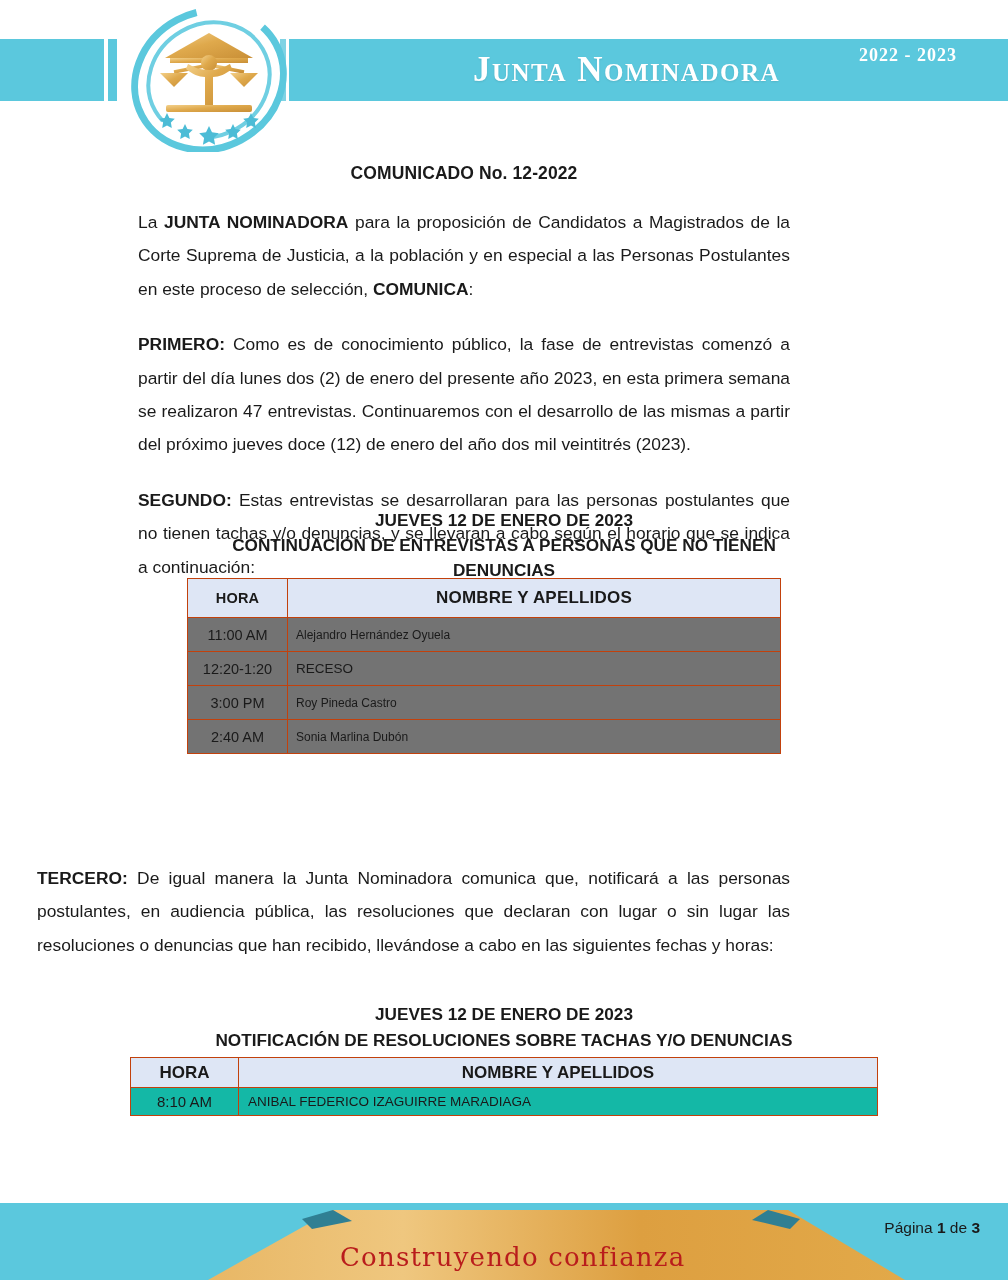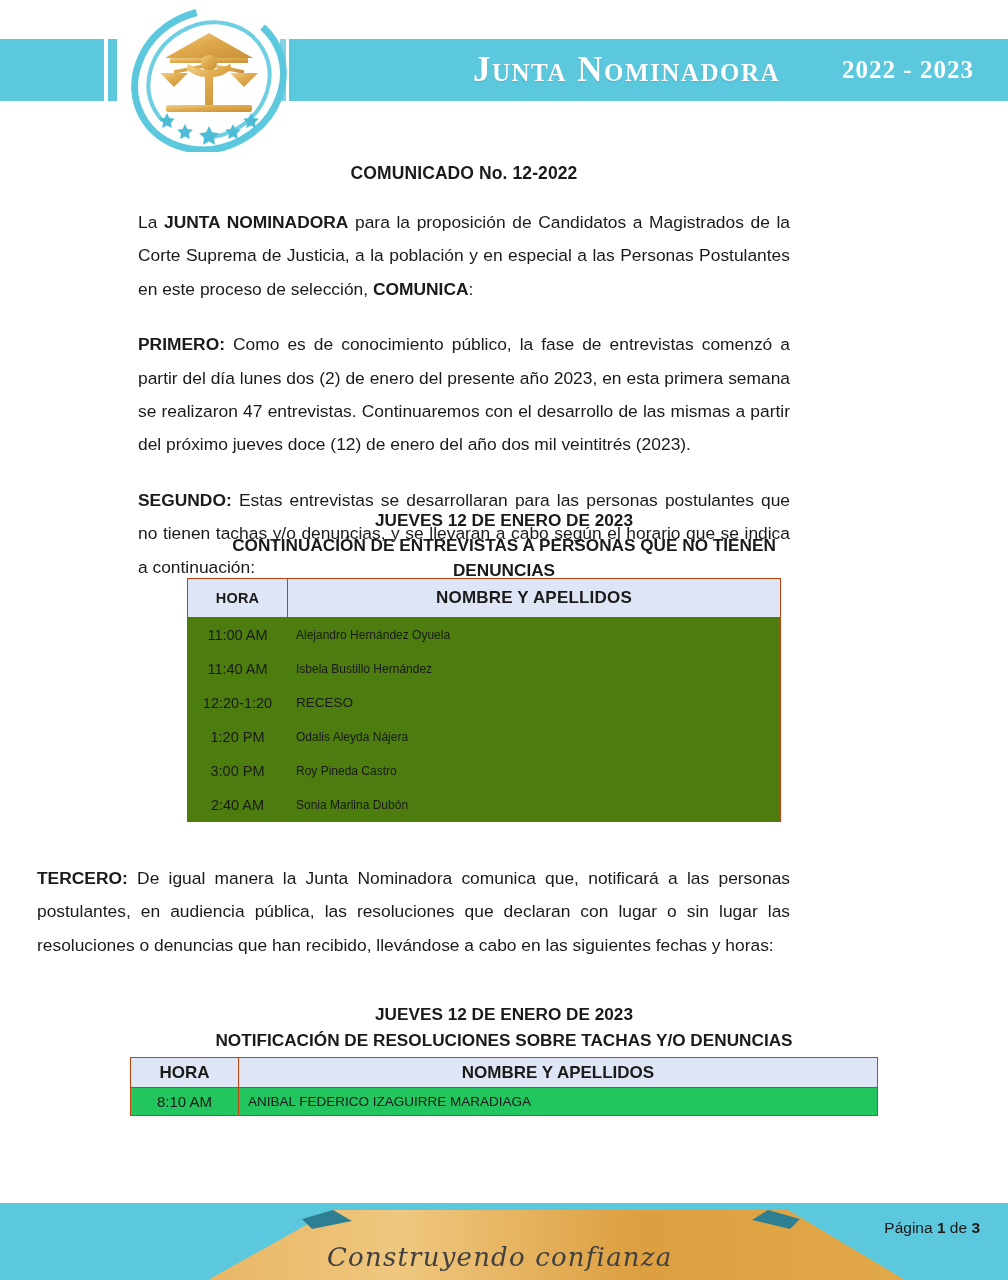--- a/index.html
+++ b/index.html
@@ -58,28 +58,28 @@
     font-weight: bold;
     font-size: 35px;
     letter-spacing: 1.5px;
     color: #ffffff;
     font-variant: small-caps;
     text-shadow: 0 1px 2px rgba(0,0,0,0.10);
     white-space: nowrap;
   }
   .hdr-years {
     position: absolute;
-    left: 828px; top: 39px;
+    left: 828px; top: 24px;
     width: 160px; height: 62px;
     display: flex;
     align-items: center;
     justify-content: center;
     font-family: "Liberation Serif", serif;
     font-weight: bold;
-    font-size: 25px;
+    font-size: 18px;
     color: #ffffff;
     letter-spacing: 1px;
     white-space: nowrap;
   }
   .logo {
     position: absolute;
     left: 126px; top: 9px;
     width: 166px; height: 143px;
   }
 
@@ -126,21 +126,21 @@
     background: #dee6f5;
     height: 38px;
     font-size: 15px;
     font-weight: bold;
     letter-spacing: 0.2px;
   }
   .t1 th.h-hora { font-size: 14.5px; }
   .t1 th.h-nombre { font-size: 17px; }
   .t1 td {
     height: 33px;
-    background: #4d7c0f;
+    background: #737373;
   }
   .t1 td.c-hora {
     text-align: center;
     font-size: 14.5px;
   }
   .t1 td.c-nombre {
     padding-left: 8px;
     font-size: 12px;
   }
   .t1 td.c-nombre.small { font-size: 13.5px; }
@@ -152,21 +152,21 @@
   }
   .t2 .col-hora2 { width: 108px; }
   .t2 th {
     background: #dee6f5;
     height: 29px;
     font-size: 17px;
     font-weight: bold;
   }
   .t2 td {
     height: 27px;
-    background: #22c55e;
+    background: #14b8a6;
   }
   .t2 td.c-hora {
     text-align: center;
     font-size: 15px;
   }
   .t2 td.c-nombre {
     padding-left: 9px;
     font-size: 13.5px;
   }
 
@@ -179,27 +179,26 @@
   }
   .footer-band {
     position: absolute;
     left: 0; bottom: 0;
     width: 1008px; height: 77px;
     background: #5bc8dd;
   }
   .footer svg { position: absolute; left: 0; bottom: 0; }
   .footer-slogan {
     position: absolute;
-    left: 327px; bottom: 8px;
+    left: 340px; bottom: 8px;
     width: 330px;
     text-align: center;
     font-family: "DejaVu Serif", serif;
-    font-style: italic;
     font-size: 26px;
-    color: #404040;
+    color: #b91c1c;
     letter-spacing: 1.2px;
     white-space: nowrap;
   }
   .footer-page {
     position: absolute;
     right: 28px; bottom: 43px;
     font-size: 15.5px;
     color: #1a1a1a;
     white-space: nowrap;
   }
@@ -284,30 +283,22 @@
       <th class="h-hora">HORA</th>
       <th class="h-nombre">NOMBRE Y APELLIDOS</th>
     </tr>
   </thead>
   <tbody>
       <tr>
         <td class="c-hora">11:00 AM</td>
         <td class="c-nombre">Alejandro Hernández Oyuela</td>
       </tr>
       <tr>
-        <td class="c-hora">11:40 AM</td>
-        <td class="c-nombre">Isbela Bustillo Hernández</td>
-      </tr>
-      <tr>
         <td class="c-hora">12:20-1:20</td>
         <td class="c-nombre small">RECESO</td>
-      </tr>
-      <tr>
-        <td class="c-hora">1:20 PM</td>
-        <td class="c-nombre">Odalis Aleyda Nájera</td>
       </tr>
       <tr>
         <td class="c-hora">3:00 PM</td>
         <td class="c-nombre">Roy Pineda Castro</td>
       </tr>
       <tr>
         <td class="c-hora">2:40 AM</td>
         <td class="c-nombre">Sonia Marlina Dubón</td>
       </tr>
     </tbody>

